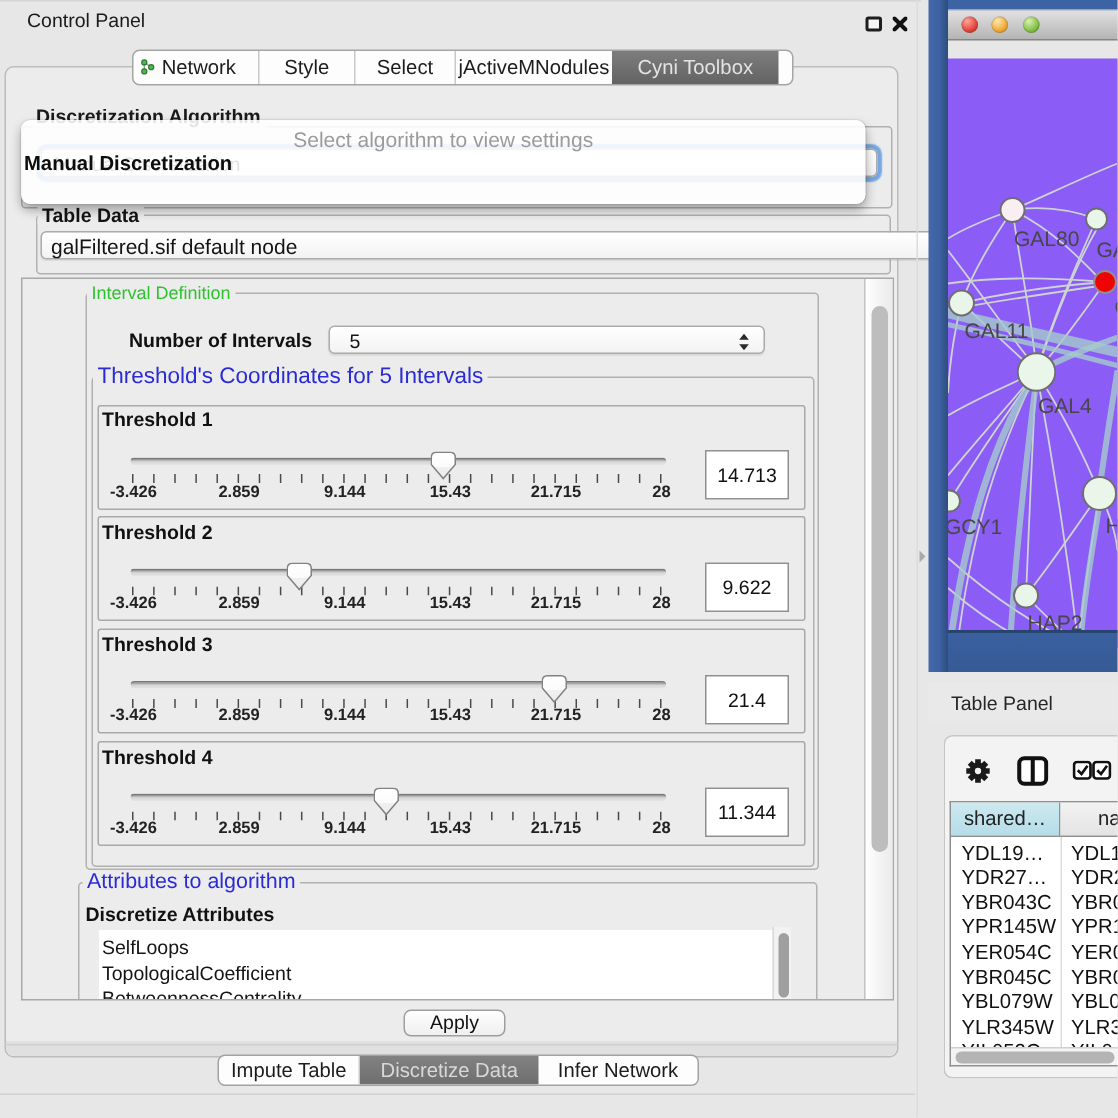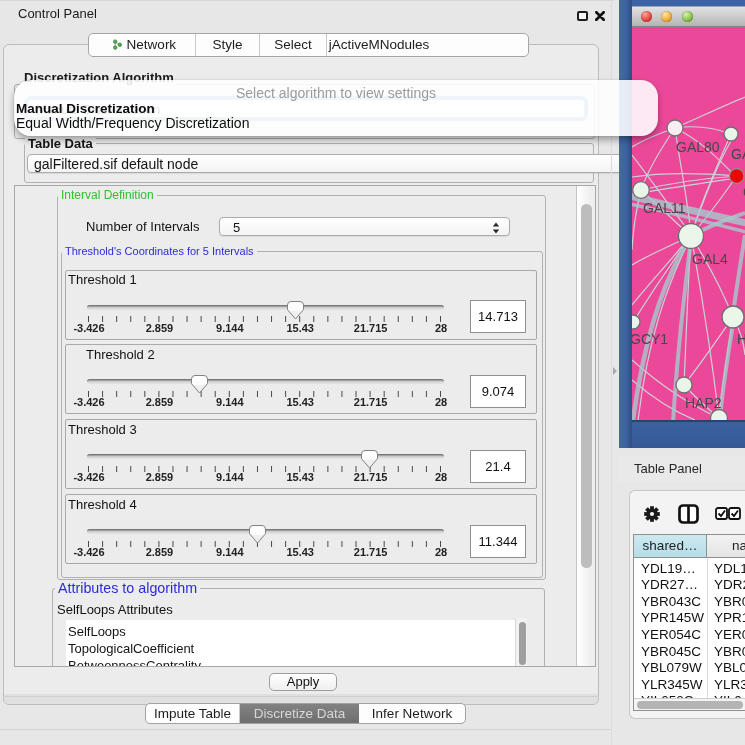--- a/index.html
+++ b/index.html
@@ -1,19 +1,19 @@
 <!DOCTYPE html>
 <html><head><meta charset="utf-8"><style>
 html,body{margin:0;padding:0}
 body{width:745px;height:745px;position:relative;background:#e7e7e7;font-family:"Liberation Sans",sans-serif;overflow:hidden}
 .a{position:absolute}
 .gb{position:absolute;border:1px solid #b1b1b1;border-radius:3px}
 .gt{position:absolute;background:#ececec;padding:0 3px;font-size:12px;line-height:14px;white-space:nowrap}
 .combo{position:absolute;border:1px solid #ababab;border-radius:4px;background:linear-gradient(#ffffff,#f3f3f3);font-size:13px;color:#141414;box-shadow:0 1px 1px rgba(0,0,0,0.08)}
-.lbl{position:absolute;font-size:13px;font-weight:normal;color:#111;white-space:nowrap}
+.lbl{position:absolute;font-size:13px;font-weight:bold;color:#111;white-space:nowrap}
 .tickl{position:absolute;font-size:11px;font-weight:bold;color:#222;transform:translateX(-50%);white-space:nowrap}
 .vbox{position:absolute;width:54px;height:31px;background:#fff;border:1px solid #909090;font-size:13px;color:#111;text-align:center;line-height:31px}
 .tpanel{position:absolute;left:65px;width:470px;height:68px;border:1px solid #a9a9a9;border-radius:2px;background:#ececec}
 .track{position:absolute;left:87px;width:357px;height:5px;border-radius:2.5px;background:linear-gradient(#8d8d8d,#d6d6d6 45%,#e4e4e4);border-top:1px solid #787878;box-sizing:border-box}
 .row{position:absolute;font-size:13px;color:#141414;white-space:nowrap}
 .seg{height:22px;line-height:22px;font-size:13.5px;color:#1c1c1c;text-align:center;float:left;box-sizing:border-box;border-right:1px solid #c9c9c9}
 </style></head><body>
 <div style="position:absolute;left:0;top:0;width:745px;height:745px;will-change:transform">
 
 <div class="a" style="left:0;top:0;width:614px;height:745px;background:#e7e7e7"></div>
@@ -22,41 +22,40 @@
 
 <div class="a" style="left:577px;top:10.5px;width:6.5px;height:6.5px;border:2px solid #1d1d1d;border-radius:2px;background:#f4f4f4"></div>
 <svg class="a" style="left:594.5px;top:10.5px" width="10" height="10" viewBox="0 0 10 10">
       <path d="M1.3 1.3 L8.7 8.7 M8.7 1.3 L1.3 8.7" stroke="#111" stroke-width="2.7" stroke-linecap="round"></path>
     </svg>
 
 <div class="a" style="left:3px;top:44px;width:596px;height:661px;background:#ececec;border:1px solid #bcbcbc;border-radius:6px;box-sizing:border-box"></div>
 <div class="a" style="left:4px;top:694px;width:594px;height:10px;background:#e0e0e0;border-radius:0 0 6px 6px"></div>
 
 <div class="a" style="left:88px;top:33px;width:439px;height:22px;background:#fdfdfd;border:1px solid #a5a5a5;border-radius:5px;box-sizing:content-box;overflow:hidden">
-<div class="seg" style="width:107px;text-align:center;padding-left:4px"><svg width="11" height="13" viewBox="0 0 11 13" style="vertical-align:-2px">
+<div class="seg" style="width:84px;text-align:left;padding-left:4px"><svg width="11" height="13" viewBox="0 0 11 13" style="vertical-align:-2px">
           <path d="M3.2 3.6 L3.2 9.6 M3.2 3.6 L7.8 6.8" stroke="#999" stroke-width="0.9" fill="none"></path>
           <circle cx="3.2" cy="3.6" r="1.7" fill="#51b551" stroke="#2d7a30" stroke-width="0.8"></circle>
           <circle cx="3.2" cy="9.6" r="1.7" fill="#51b551" stroke="#2d7a30" stroke-width="0.8"></circle>
           <circle cx="7.8" cy="6.8" r="1.7" fill="#51b551" stroke="#2d7a30" stroke-width="0.8"></circle>
         </svg> Network</div>
 <div class="seg" style="width:64px">Style</div>
 <div class="seg" style="width:67px">Select</div>
 <div class="seg" style="width:104px;border-right:none">jActiveMNodules</div>
 <div class="seg" style="width:111px;background:linear-gradient(#7d7d7d,#636363);color:#e3e3e3;border-right:none">Cyni Toolbox</div>
 </div>
 
 <div class="gb" style="left:14px;top:84px;width:579px;height:53px"></div>
 <div class="a" style="left:21px;top:71px;height:14px;line-height:14px;font-size:13px;font-weight:bold;color:#1a1a1a;background:#ececec;padding:0 3px">Discretization Algorithm</div>
 <div class="combo" style="left:27px;top:99px;width:558px;height:19px;line-height:19px;box-shadow:0 0 1px 3px rgba(90,150,220,0.8);box-sizing:border-box"><span style="padding-left:8px">Manual Discretization</span>
 </div>
 
-<div class="a" style="left:14px;top:80px;width:644px;height:56px;background:rgba(255,255,255,0.88);border-radius:17px;box-shadow:0 4px 7px rgba(0,0,0,0.33),0 0 1px rgba(0,0,0,0.3);z-index:50">
+<div class="a" style="left:14px;top:80px;width:563px;height:56px;background:rgba(255,255,255,0.88);border-radius:6px;box-shadow:0 4px 7px rgba(0,0,0,0.33),0 0 1px rgba(0,0,0,0.3);z-index:50">
 <div style="position:absolute;left:0;top:4.5px;width:100%;height:16px;line-height:16px;font-size:14px;color:#9b9b9b;text-align:center">Select algorithm to view settings</div>
 <div style="position:absolute;left:2px;top:20.5px;height:16px;line-height:16px;font-size:13.5px;font-weight:bold;color:#0d0d0d">Manual Discretization</div>
-<div style="position:absolute;left:2px;top:35px;height:16px;line-height:16px;font-size:14px;color:#0d0d0d">Equal Width/Frequency Discretization</div>
 </div>
 
 <div class="gb" style="left:24px;top:143px;width:568px;height:38px"></div>
 <div class="a" style="left:25px;top:137px;height:13px;line-height:13px;font-size:13px;font-weight:bold;color:#141414;background:#ececec;padding:0 3px">Table Data</div>
 <div class="combo" style="left:27px;top:154px;width:647px;height:19px;line-height:19px;box-sizing:border-box;font-size:14px"><span style="padding-left:6px">galFiltered.sif default node</span>
 <svg class="a" style="right:8px;top:3.5px" width="8" height="12" viewBox="0 0 8 12">
         <path d="M4 0.5 L7.2 4.5 H0.8 Z" fill="#2a2a2a"></path>
         <path d="M4 11.5 L7.2 7.5 H0.8 Z" fill="#2a2a2a"></path>
       </svg>
 </div>
@@ -72,21 +71,21 @@
   <div class="gt" style="left:58px;top:188px;color:#2ec22e">Interval Definition</div>
   <div class="lbl" style="left:86px;top:220px;height:14px;line-height:14px">Number of Intervals</div>
   <div class="combo" style="left:219px;top:217px;width:291px;height:19px;line-height:19px;box-sizing:border-box"><span style="padding-left:13px">5</span>
   <svg class="a" style="right:9px;top:3.5px" width="8" height="12" viewBox="0 0 8 12">
           <path d="M4 0.5 L7.2 4.5 H0.8 Z" fill="#2a2a2a"></path>
           <path d="M4 11.5 L7.2 7.5 H0.8 Z" fill="#2a2a2a"></path>
         </svg>
   </div>
 
   <div class="gb" style="left:61px;top:251px;width:480px;height:325px"></div>
-  <div class="gt" style="left:62px;top:244px;color:#2b2bd5;font-size:11px">Threshold's Coordinates for 5 Intervals</div>
+  <div class="gt" style="left:62px;top:244px;color:#2b2bd5;font-size:15px">Threshold's Coordinates for 5 Intervals</div>
 
   <div class="tpanel" style="top:269.5px"></div>
   <div class="lbl" style="left:68px;top:273.0px;height:14px;line-height:14px">Threshold 1</div>
   <div class="track" style="top:304.5px"></div>
   <svg class="a" style="left:88px;top:316.0px" width="354" height="6" viewBox="0 0 354 6">
         <g stroke="#4a4a4a" stroke-width="1">
           <line x1="0.50" y1="0" x2="0.50" y2="6"></line>
           <line x1="14.58" y1="0" x2="14.58" y2="6"></line>
           <line x1="28.66" y1="0" x2="28.66" y2="6"></line>
           <line x1="42.74" y1="0" x2="42.74" y2="6"></line>
@@ -127,21 +126,21 @@
             <stop offset="0.55" stop-color="#fbfbfb"></stop>
             <stop offset="0.56" stop-color="#f0f0f0"></stop>
             <stop offset="1" stop-color="#ececec"></stop>
           </linearGradient>
         </defs>
         <path d="M4 0.5 H13 Q16.5 0.5 16.5 4 V8.7 L8.5 18 L0.5 8.7 V4 Q0.5 0.5 4 0.5 Z" fill="url(#thg0)" stroke="#828282"></path>
       </svg>
   <div class="vbox" style="left:470px;top:300.0px">14.713</div>
 
   <div class="tpanel" style="top:344.4px"></div>
-  <div class="lbl" style="left:86px;top:347.9px;height:14px;line-height:14px">Threshold 2</div>
+  <div class="lbl" style="left:68px;top:347.9px;height:14px;line-height:14px">Threshold 2</div>
   <div class="track" style="top:379.4px"></div>
   <svg class="a" style="left:88px;top:390.9px" width="354" height="6" viewBox="0 0 354 6">
         <g stroke="#4a4a4a" stroke-width="1">
           <line x1="0.50" y1="0" x2="0.50" y2="6"></line>
           <line x1="14.58" y1="0" x2="14.58" y2="6"></line>
           <line x1="28.66" y1="0" x2="28.66" y2="6"></line>
           <line x1="42.74" y1="0" x2="42.74" y2="6"></line>
           <line x1="56.82" y1="0" x2="56.82" y2="6"></line>
           <line x1="70.90" y1="0" x2="70.90" y2="6"></line>
           <line x1="84.98" y1="0" x2="84.98" y2="6"></line>
@@ -176,21 +175,21 @@
         <defs>
           <linearGradient id="thg1" x1="0" y1="0" x2="0" y2="1">
             <stop offset="0" stop-color="#ffffff"></stop>
             <stop offset="0.55" stop-color="#fbfbfb"></stop>
             <stop offset="0.56" stop-color="#f0f0f0"></stop>
             <stop offset="1" stop-color="#ececec"></stop>
           </linearGradient>
         </defs>
         <path d="M4 0.5 H13 Q16.5 0.5 16.5 4 V8.7 L8.5 18 L0.5 8.7 V4 Q0.5 0.5 4 0.5 Z" fill="url(#thg1)" stroke="#828282"></path>
       </svg>
-  <div class="vbox" style="left:470px;top:374.9px">9.074</div>
+  <div class="vbox" style="left:470px;top:374.9px">9.622</div>
 
   <div class="tpanel" style="top:419.3px"></div>
   <div class="lbl" style="left:68px;top:422.8px;height:14px;line-height:14px">Threshold 3</div>
   <div class="track" style="top:454.3px"></div>
   <svg class="a" style="left:88px;top:465.8px" width="354" height="6" viewBox="0 0 354 6">
         <g stroke="#4a4a4a" stroke-width="1">
           <line x1="0.50" y1="0" x2="0.50" y2="6"></line>
           <line x1="14.58" y1="0" x2="14.58" y2="6"></line>
           <line x1="28.66" y1="0" x2="28.66" y2="6"></line>
           <line x1="42.74" y1="0" x2="42.74" y2="6"></line>
@@ -284,21 +283,21 @@
             <stop offset="0.56" stop-color="#f0f0f0"></stop>
             <stop offset="1" stop-color="#ececec"></stop>
           </linearGradient>
         </defs>
         <path d="M4 0.5 H13 Q16.5 0.5 16.5 4 V8.7 L8.5 18 L0.5 8.7 V4 Q0.5 0.5 4 0.5 Z" fill="url(#thg3)" stroke="#828282"></path>
       </svg>
   <div class="vbox" style="left:470px;top:524.7px">11.344</div>
 
   <div class="gb" style="left:52px;top:588px;width:491px;height:110px"></div>
   <div class="gt" style="left:55px;top:581px;color:#2b2bd5;font-size:14.3px">Attributes to algorithm</div>
-  <div class="lbl" style="left:57px;top:602px;height:15px;line-height:15px">SelfLoops Attributes</div>
+  <div class="lbl" style="left:57px;top:602px;height:15px;line-height:15px">Discretize Attributes</div>
   <div class="a" style="left:66px;top:620px;width:461px;height:58px;background:#fff"></div>
   <div class="row" style="left:68px;top:622.5px;height:17px;line-height:17px">SelfLoops</div>
   <div class="row" style="left:68px;top:639.7px;height:17px;line-height:17px">TopologicalCoefficient</div>
   <div class="row" style="left:68px;top:657px;height:17px;line-height:17px">BetweennessCentrality</div>
   <div class="a" style="left:515px;top:618px;width:12px;height:60px;background:#f2f2f2;border-left:1px solid #d8d8d8;box-sizing:border-box"></div>
   <div class="a" style="left:519px;top:622px;width:7px;height:43px;background:#9f9f9f;border-radius:3.5px"></div>
 </div>
 
 <div class="a" style="left:269px;top:673px;width:66px;height:16px;background:linear-gradient(#ffffff,#efefef);border:1px solid #9e9e9e;border-radius:5px;font-size:13px;color:#111;text-align:center;line-height:16px;box-sizing:content-box">Apply</div>
 
@@ -316,21 +315,21 @@
 <div class="a" style="left:613px;top:367px;width:0;height:0;border-top:4px solid transparent;border-bottom:4px solid transparent;border-left:4px solid #a9a9a9"></div>
 
 <div class="a" style="left:619px;top:0;width:13px;height:448px;background:linear-gradient(90deg,#4569aa,#3c62a2 55%,#2e4d7e 100%)"></div>
 <div class="a" style="left:632px;top:0;width:113px;height:6px;background:#3c63a4"></div>
 
 <div class="a" style="left:632px;top:6px;width:113px;height:21px;background:linear-gradient(#e2e2e2,#b4b4b4);border-top:1px solid #9aa6b8;border-bottom:1px solid #858585;box-sizing:border-box"></div>
 <div class="a" style="left:641px;top:11px;width:11px;height:11px;border-radius:50%;background:radial-gradient(circle at 35% 28%,#ffa49a,#e0443a 60%,#a8291f);box-shadow:inset 0 0 1px rgba(0,0,0,0.5)"></div>
 <div class="a" style="left:661px;top:11px;width:11px;height:11px;border-radius:50%;background:radial-gradient(circle at 35% 28%,#ffeab0,#efa934 60%,#b37c1e);box-shadow:inset 0 0 1px rgba(0,0,0,0.5)"></div>
 <div class="a" style="left:681.5px;top:11px;width:11px;height:11px;border-radius:50%;background:radial-gradient(circle at 35% 28%,#d8f2b2,#84c044 60%,#4f8326);box-shadow:inset 0 0 1px rgba(0,0,0,0.5)"></div>
 
-<div class="a" style="left:632px;top:27px;width:113px;height:393px;background:#ec4899;overflow:hidden">
+<div class="a" style="left:632px;top:39px;width:113px;height:393px;background:#8b5cf6;overflow:hidden">
 <svg width="113" height="393" viewBox="632 27 113 393" style="position:absolute;left:0;top:0">
   <g fill="none" stroke="#cdd2d5" stroke-width="1.2">
     <path d="M675,128 C700,117 725,105 745,97"></path>
     <path d="M641,190 C675,182 710,178 737,176"></path>
     <path d="M641,193 C675,187 710,182 737,178"></path>
     <path d="M632,177 C665,172 700,173 737,176"></path>
     <path d="M691,236 C705,195 720,160 731,141"></path>
     <path d="M632,155 C655,185 672,210 685,226"></path>
     <path d="M675,128 C655,135 640,142 632,147"></path>
     <path d="M675,128 C695,125 715,128 731,134"></path>

